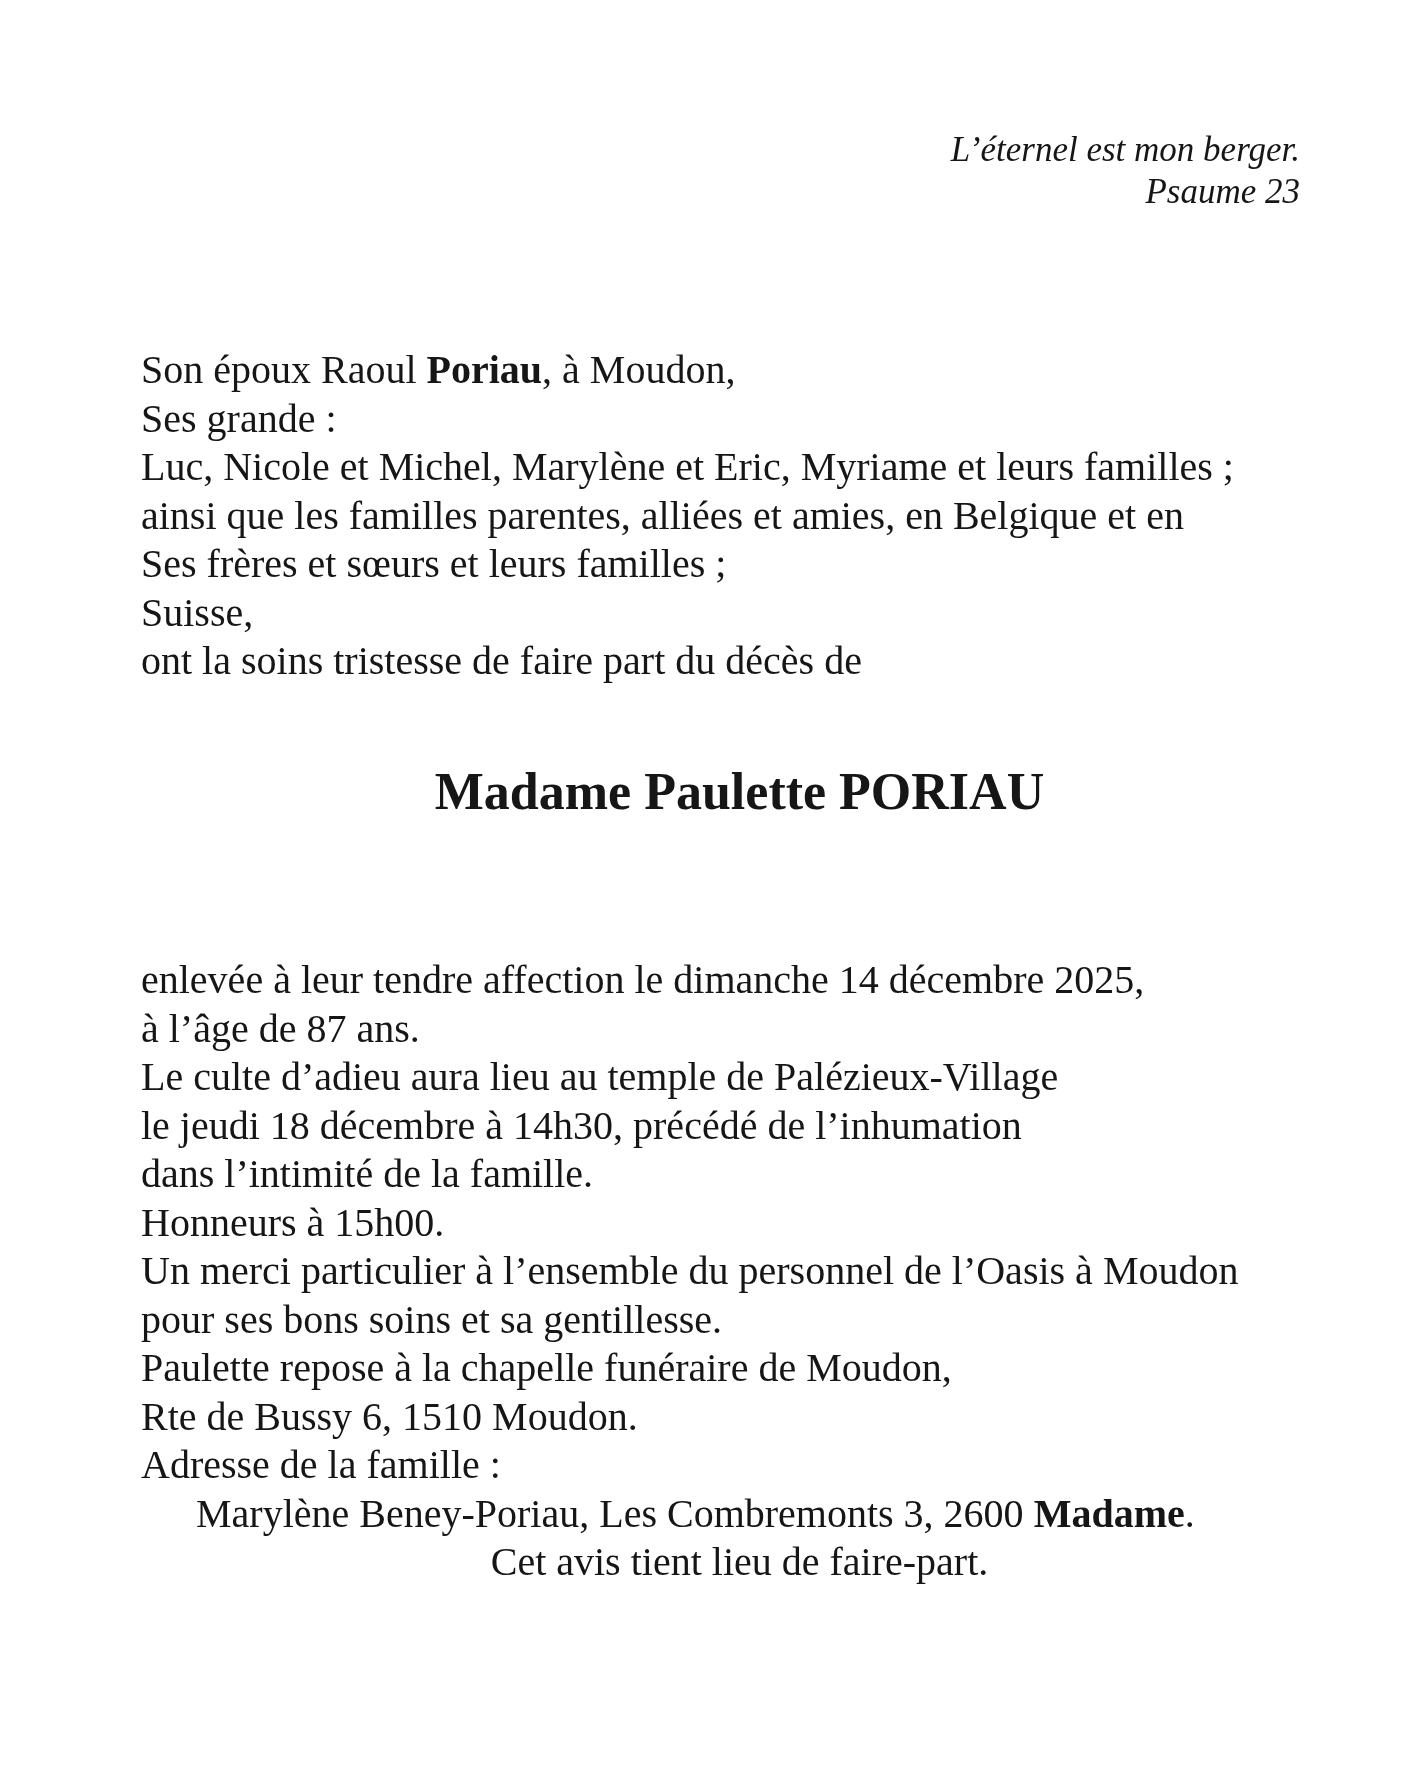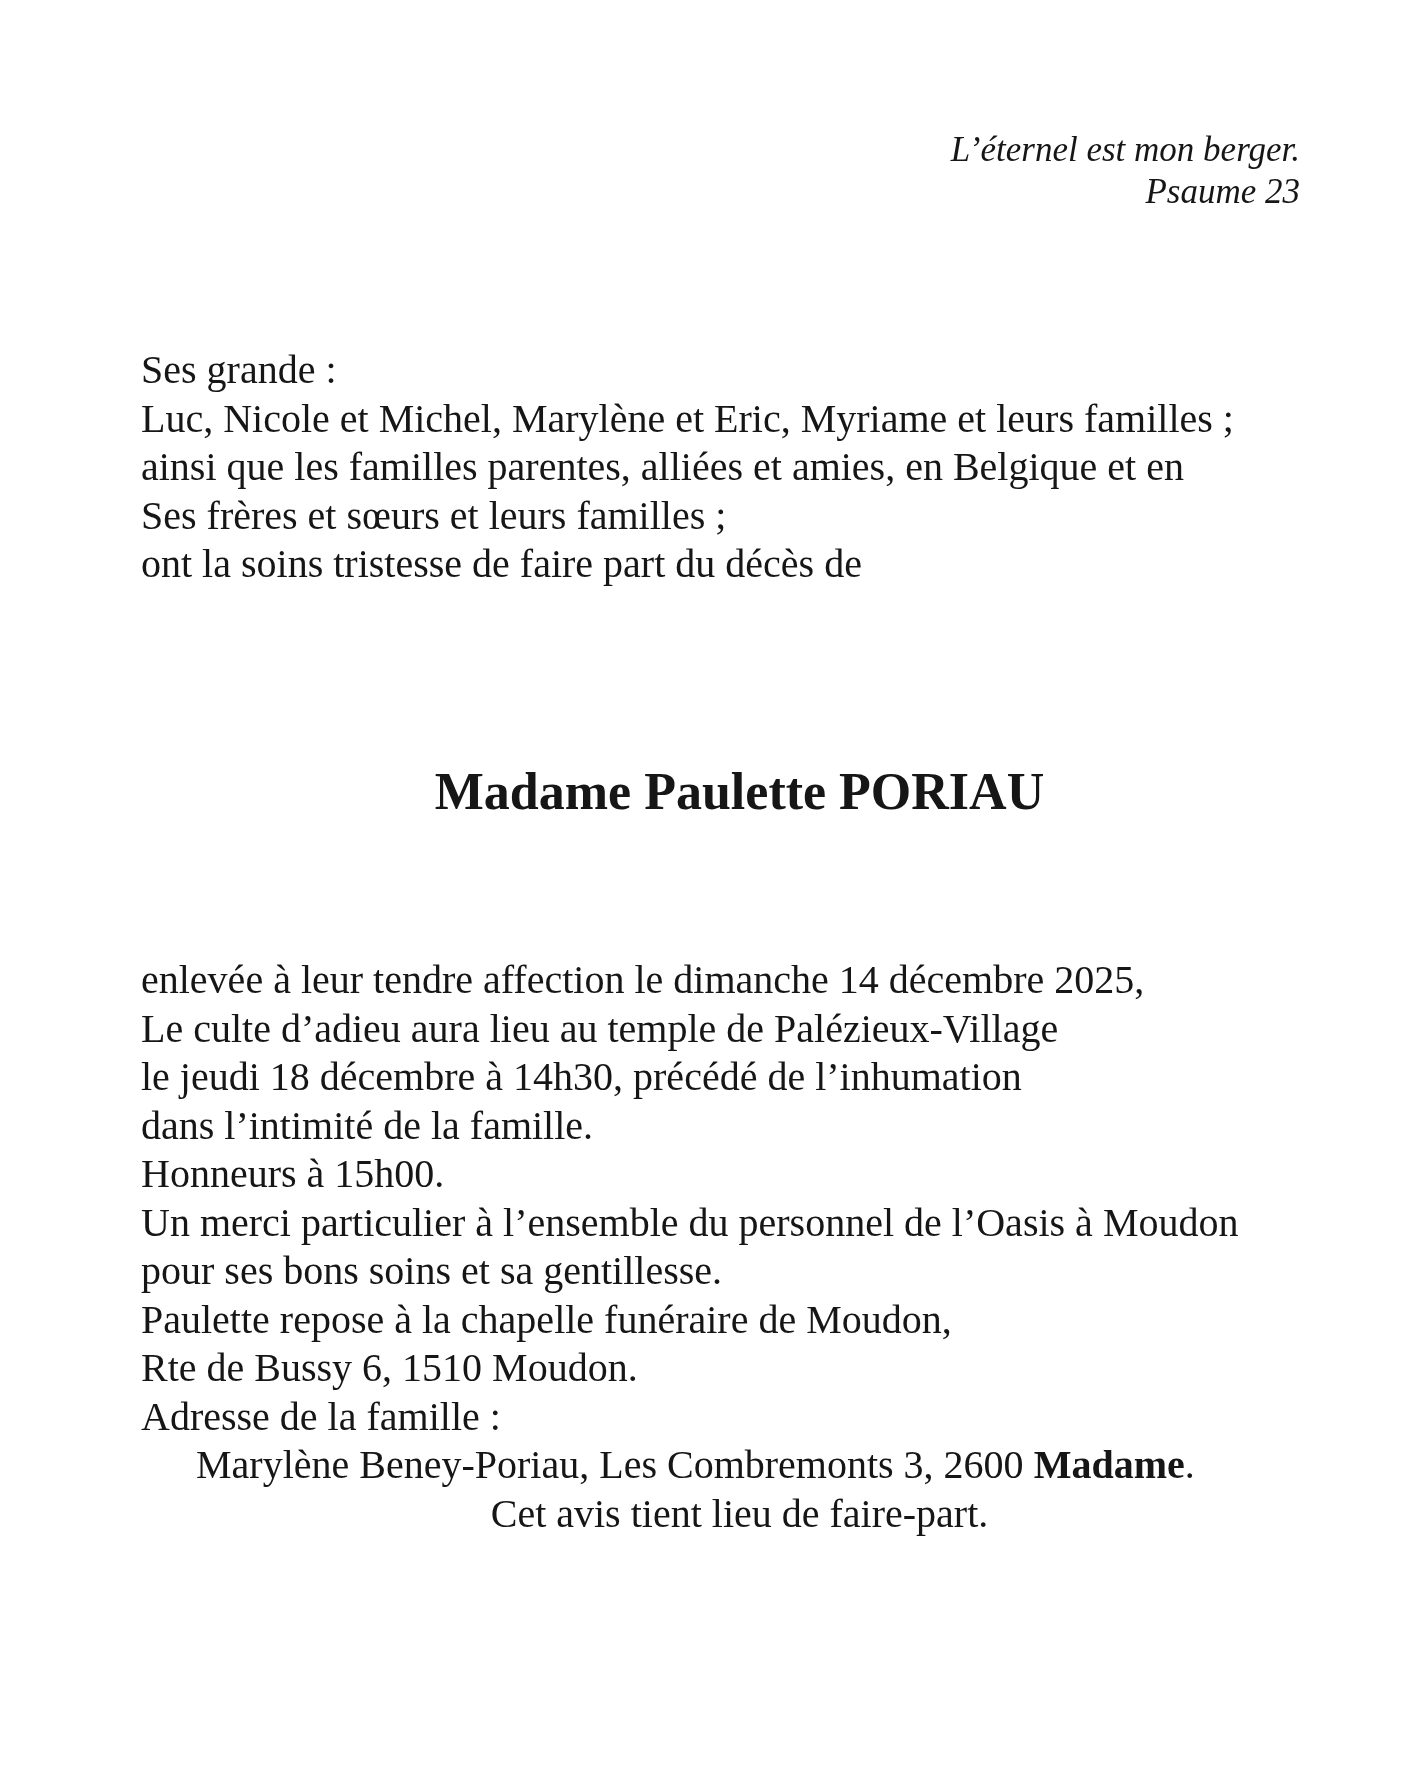--- a/index.html
+++ b/index.html
@@ -71,31 +71,34 @@
 <body>
 
 <div class="page">
 
   <div class="epigraph">
     <div class="line">L’éternel est mon berger.</div>
     <div class="line">Psaume 23</div>
   </div>
 
   <div class="intro">
+      <div class="line"><span>Son époux Raoul </span><span class="bold">Poriau</span><span>, à Moudon,</span></div>
       <div class="line"><span>Ses grande :</span></div>
       <div class="line"><span>Luc, Nicole et Michel, Marylène et Eric, Myriame et leurs familles ;</span></div>
       <div class="line"><span>ainsi que les familles parentes, alliées et amies, en Belgique et en</span></div>
       <div class="line"><span>Ses frères et sœurs et leurs familles ;</span></div>
+      <div class="line"><span>Suisse,</span></div>
       <div class="line"><span>ont la soins tristesse de faire part du décès de</span></div>
     </div>
 
   <div class="deceased-title">Madame Paulette PORIAU</div>
 
   <div class="notice">
       <div class="line"><span>enlevée à leur tendre affection le dimanche 14 décembre 2025,</span></div>
+      <div class="line"><span>à l’âge de 87 ans.</span></div>
       <div class="line"><span>Le culte d’adieu aura lieu au temple de Palézieux-Village</span></div>
       <div class="line"><span>le jeudi 18 décembre à 14h30, précédé de l’inhumation</span></div>
       <div class="line"><span>dans l’intimité de la famille.</span></div>
       <div class="line"><span>Honneurs à 15h00.</span></div>
       <div class="line"><span>Un merci particulier à l’ensemble du personnel de l’Oasis à Moudon</span></div>
       <div class="line"><span>pour ses bons soins et sa gentillesse.</span></div>
       <div class="line"><span>Paulette repose à la chapelle funéraire de Moudon,</span></div>
       <div class="line"><span>Rte de Bussy 6, 1510 Moudon.</span></div>
       <div class="line"><span>Adresse de la famille :</span></div>
       <div class="line indent"><span>Marylène Beney-Poriau, Les Combremonts 3, 2600 </span><span class="bold">Madame</span><span>.</span></div>

